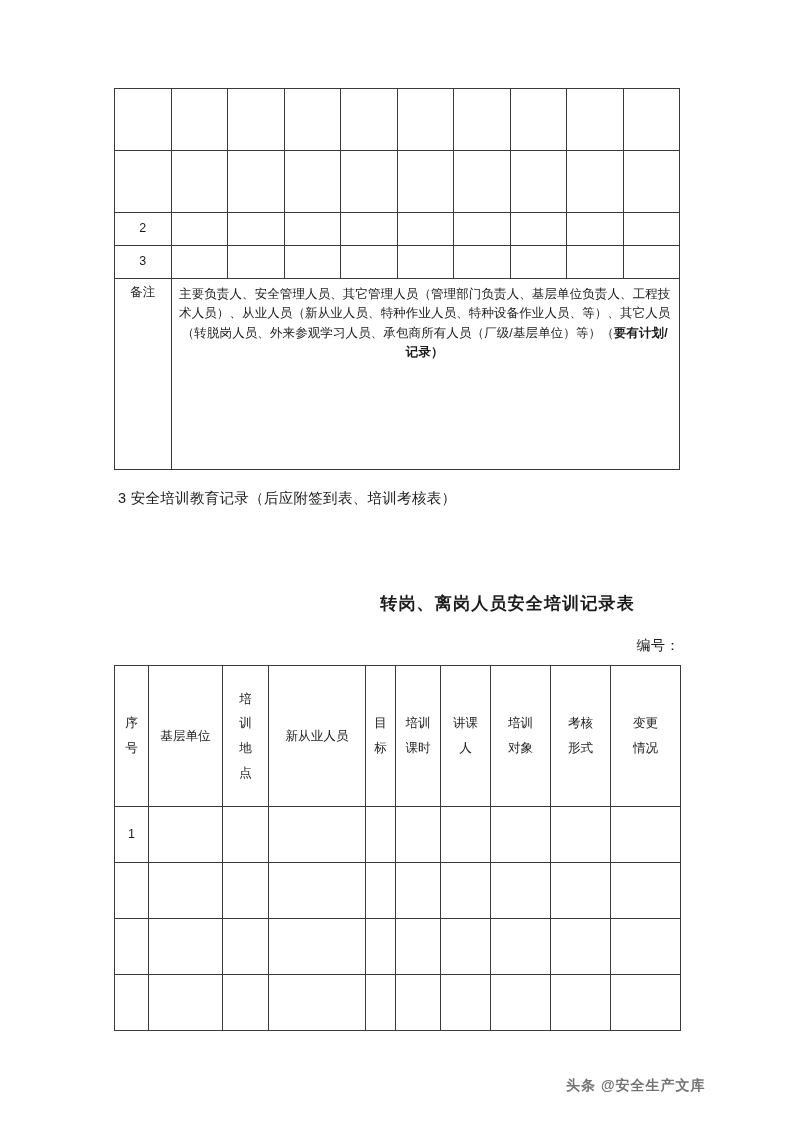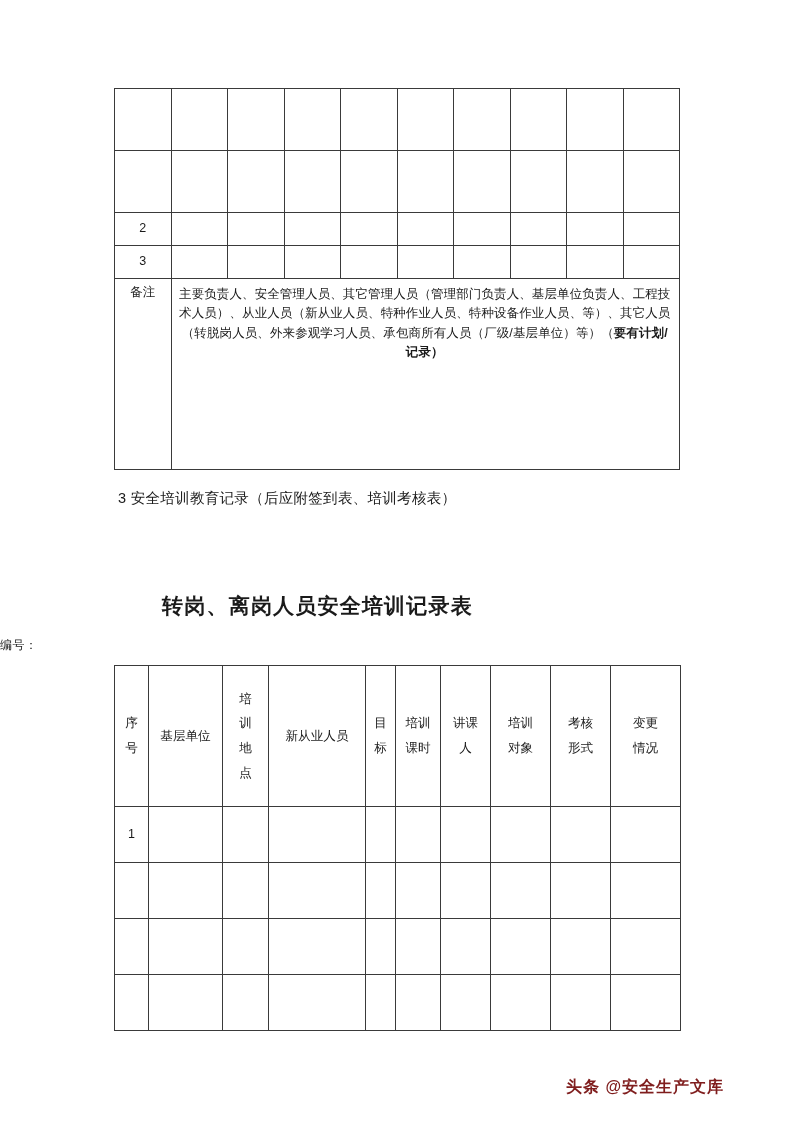--- a/index.html
+++ b/index.html
@@ -71,33 +71,34 @@
     letter-spacing: 0.3px;
     white-space: nowrap;
   }
 
   
   #form-title {
     position: absolute;
     left: 0;
     top: 592px;
     width: 635px;
-    text-align: center;
-    font-size: 21px;
+    text-align: right;
+    font-size: 17px;
     font-weight: bold;
     letter-spacing: 1.2px;
   }
 
   
   #serial-line {
     position: absolute;
     left: 0;
     top: 637px;
     width: 680px;
-    font-size: 12px;
+    text-align: right;
+    font-size: 14px;
     letter-spacing: 0.5px;
   }
 
   
   #table-two {
     left: 114px;
     top: 665px;
     width: 566px;
   }
   #table-two td {
@@ -115,22 +116,22 @@
   .vstack {
     display: block;
     line-height: 1.95;
   }
 
   
   #watermark {
     position: absolute;
     left: 566px;
     top: 1077px;
-    font-size: 16px;
-    color: #7f1d1d;
+    font-size: 14px;
+    color: #737373;
     letter-spacing: 1px;
     font-weight: bold;
     white-space: nowrap;
   }
 </style>
 </head>
 <body>
 
 <div class="page">
 

